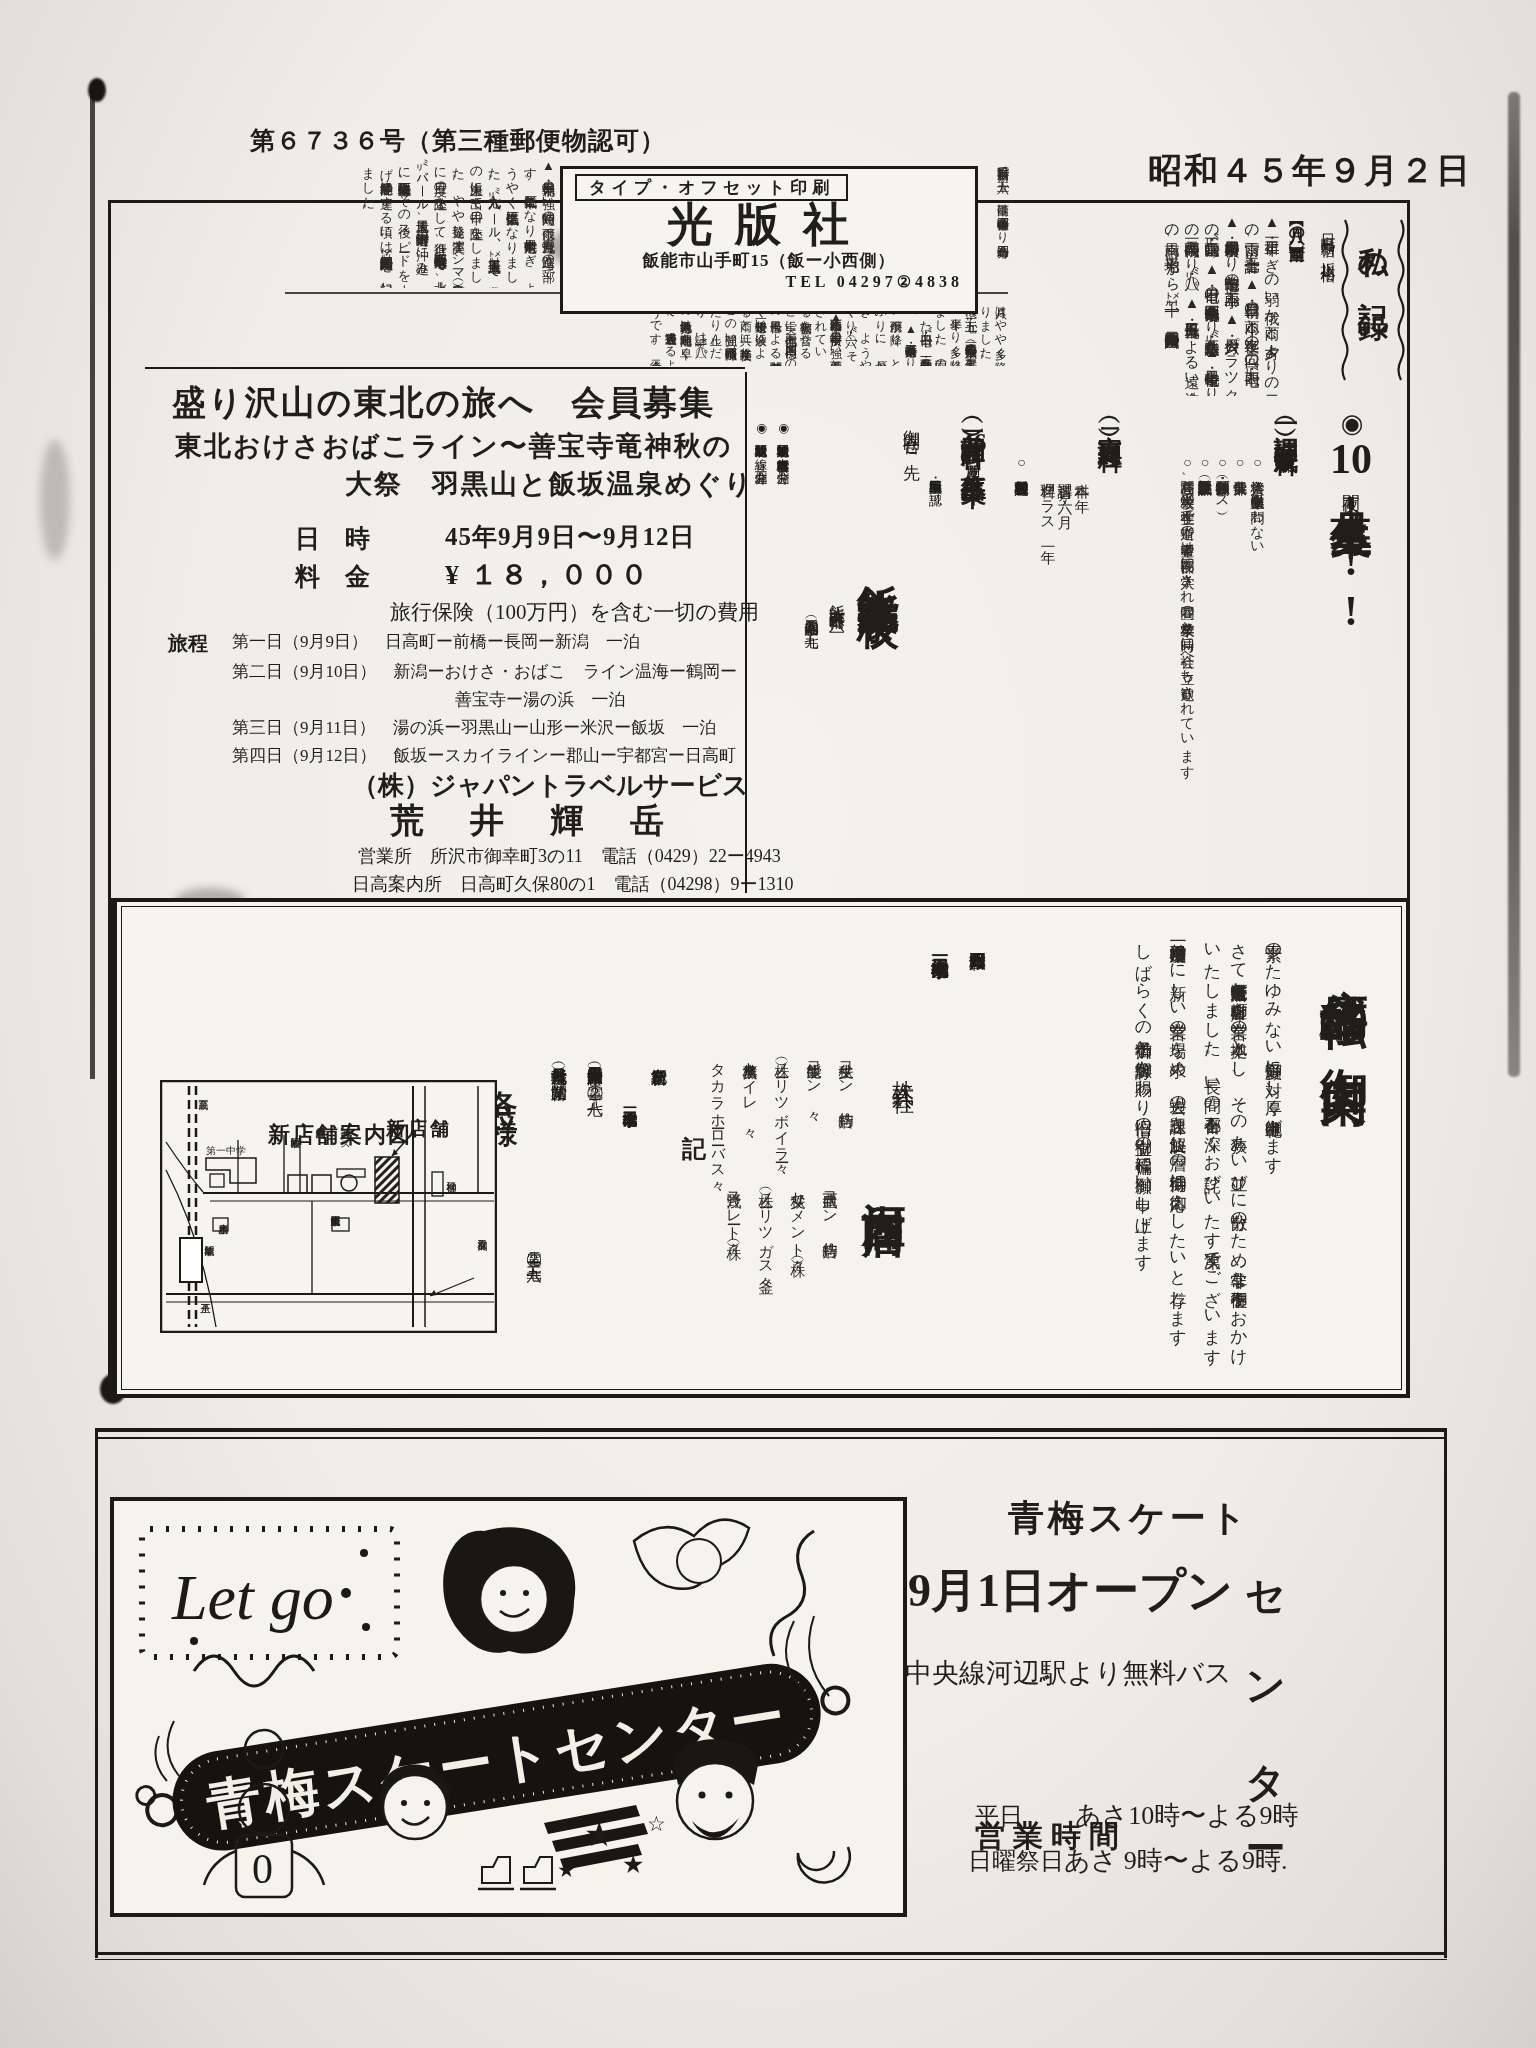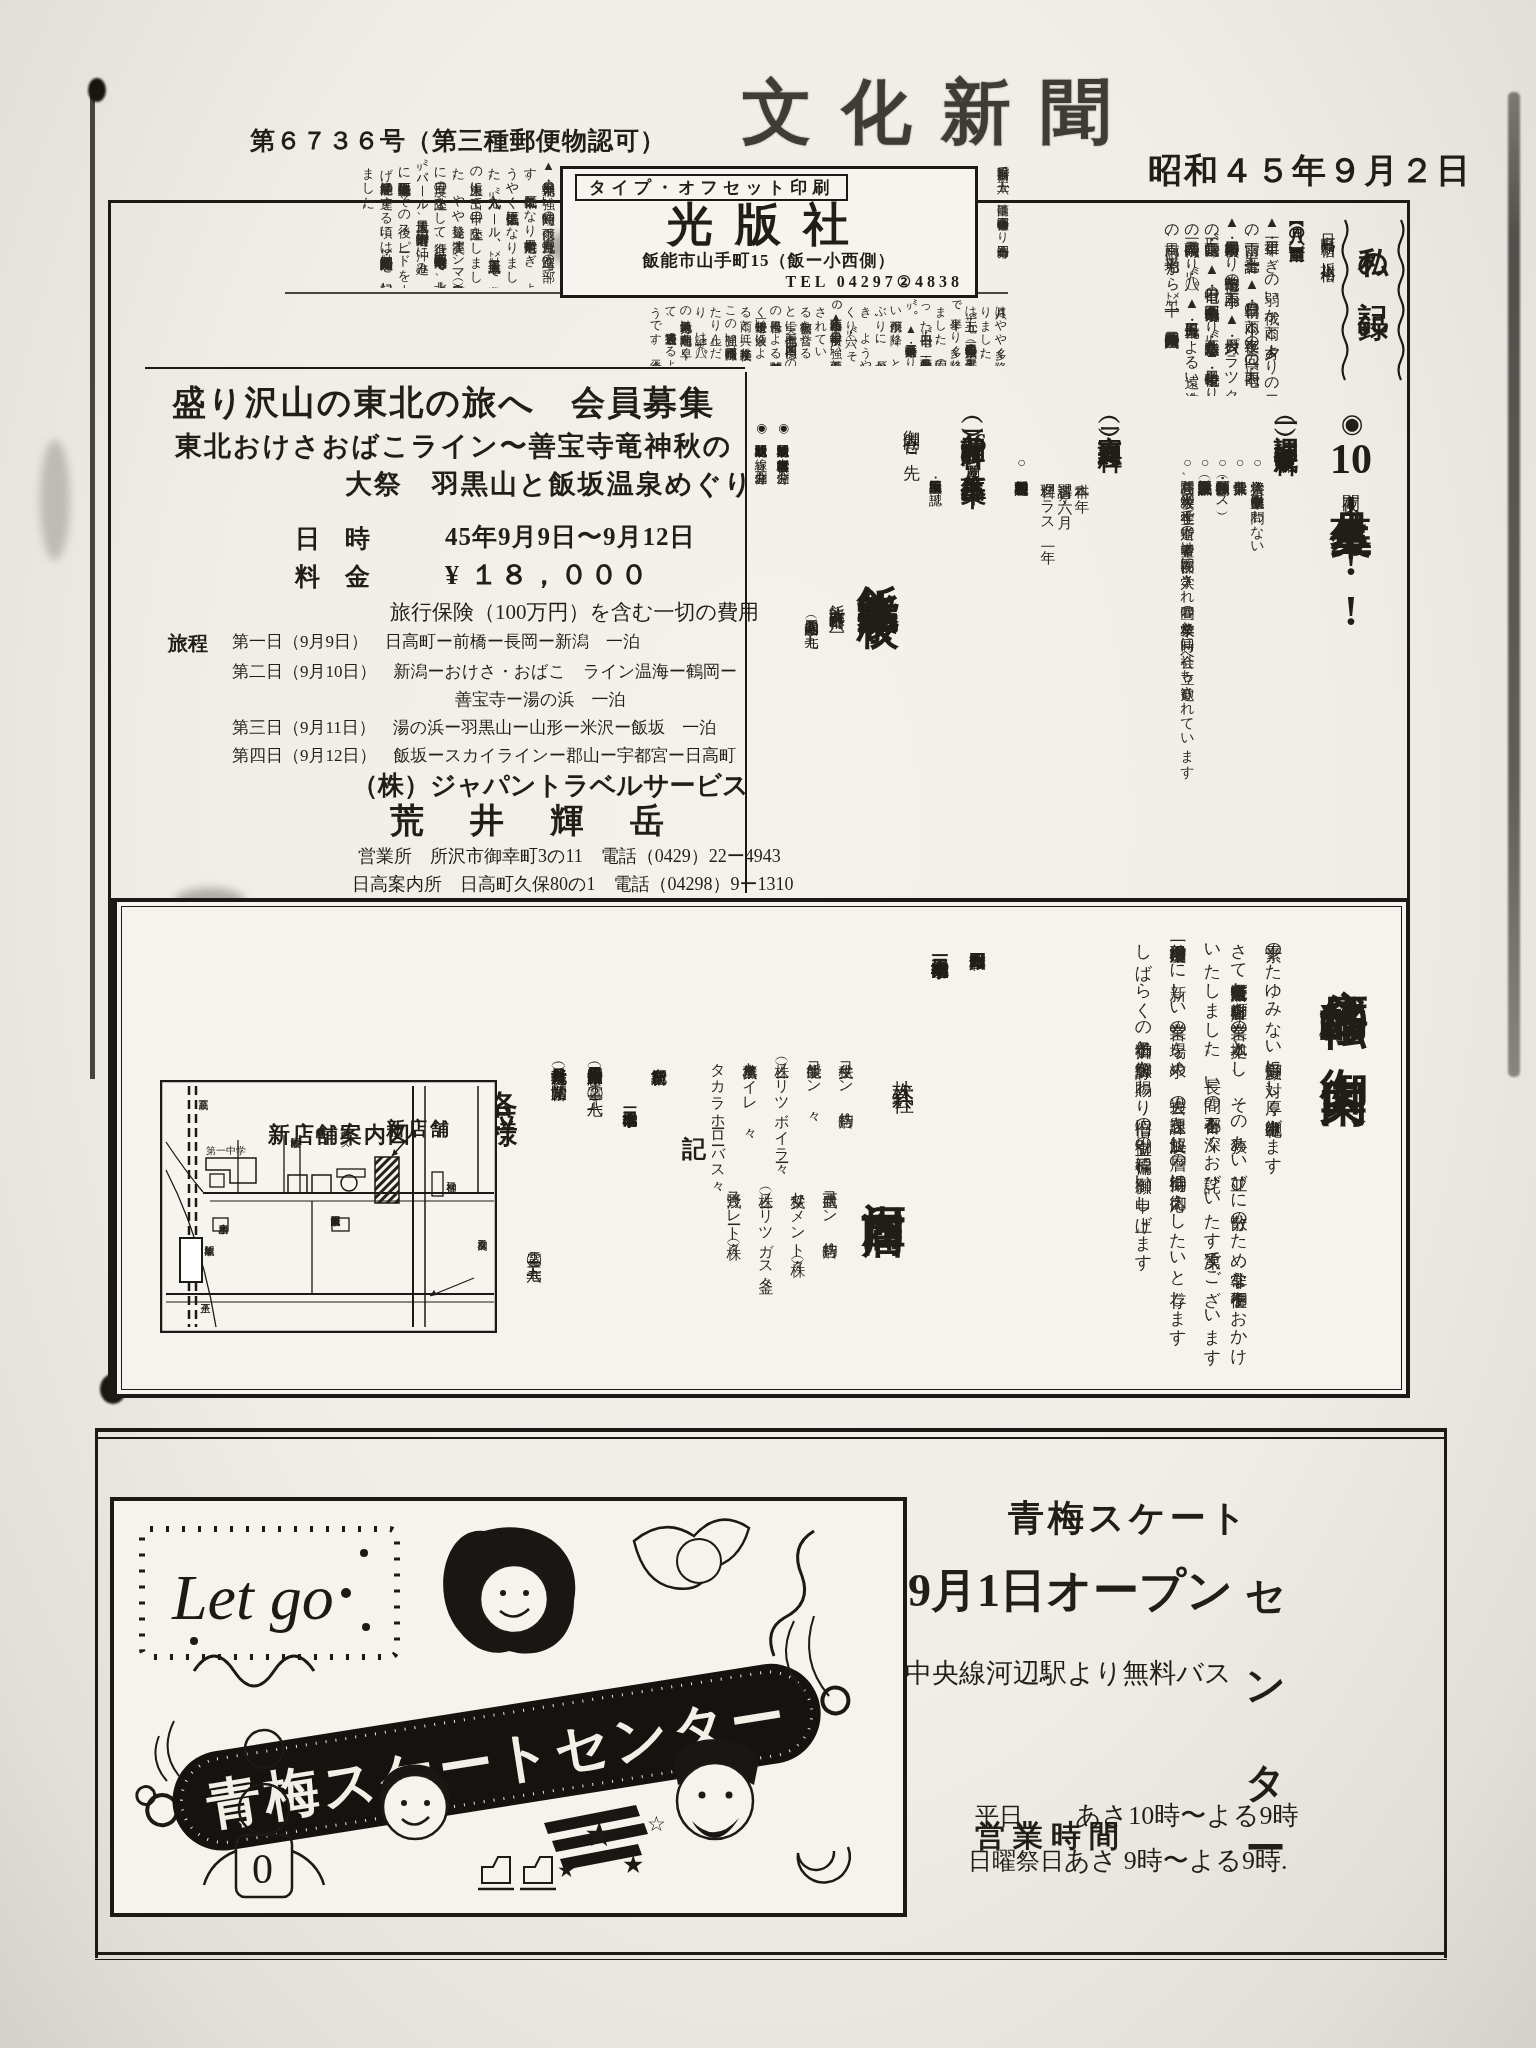--- a/index.html
+++ b/index.html
@@ -26,42 +26,41 @@
   <div class="line" style="left:90px;top:84px;width:5px;height:995px;opacity:.8;"></div>
   <div style="position:absolute;left:1508px;top:92px;width:12px;height:985px;border-radius:5px;filter:blur(1px);opacity:.75;background:linear-gradient(#5a5650,#211f1c 15%,#34312c 70%,#6a665f);"></div>
   <div class="blob" style="left:88px;top:78px;width:18px;height:24px;background:#17150f;filter:blur(1px);"></div>
   <div class="blob" style="left:548px;top:230px;width:48px;height:34px;background:rgba(45,42,36,.35);"></div>
   <div class="blob" style="left:175px;top:888px;width:70px;height:26px;background:rgba(30,28,24,.3);"></div>
   <div class="blob" style="left:232px;top:1092px;width:52px;height:44px;background:rgba(22,20,16,.55);"></div>
   <div class="blob" style="left:100px;top:1374px;width:26px;height:30px;background:#1a1813;filter:blur(1px);"></div>
   <div class="blob" style="left:40px;top:440px;width:30px;height:120px;background:rgba(60,57,50,.25);"></div>
 
   <div class="t" style="left:250px;top:124px;font-size:25px;font-weight:bold;letter-spacing:1px;">第６７３６号（第三種郵便物認可）</div>
-  <div class="t" style="left:742px;top:66px;font-size:70px;font-weight:bold;letter-spacing:6px;opacity:.85;text-shadow:0 0 2px rgba(25,23,20,.6);">文 化 新 聞</div>
   <div class="t" style="left:1148px;top:148px;font-size:34px;font-weight:bold;letter-spacing:2px;">昭和４５年９月２日</div>
   <div class="line" style="left:108px;top:200px;width:1302px;height:3px;"></div>
   <div class="line" style="left:108px;top:200px;width:3px;height:698px;"></div>
   <div class="line" style="left:1407px;top:200px;width:3px;height:698px;"></div>
 
   <div class="t v" style="left:1318px;top:222px;font-size:15px;letter-spacing:2px;">日高町新宿 坂川信松</div>
   <svg style="position:absolute;left:1340px;top:218px;" width="10" height="172" viewBox="0 0 10 172">
     <path d="M5,2 q5,10 0,20 q-5,10 0,20 q5,10 0,20 q-5,10 0,20 q5,10 0,20 q-5,10 0,20 q5,10 0,20 q-5,10 0,20" fill="none" stroke="#1c1a16" stroke-width="2.2"></path>
   </svg>
   <div class="t v" style="left:1352px;top:224px;font-size:30px;font-weight:bold;letter-spacing:10px;">私の記録</div>
   <svg style="position:absolute;left:1396px;top:218px;" width="10" height="172" viewBox="0 0 10 172">
     <path d="M5,2 q5,10 0,20 q-5,10 0,20 q5,10 0,20 q-5,10 0,20 q5,10 0,20 q-5,10 0,20 q5,10 0,20 q-5,10 0,20" fill="none" stroke="#1c1a16" stroke-width="2.2"></path>
   </svg>
   <div class="t v" style="left:1286px;top:216px;font-size:16px;font-weight:bold;">【八月の雨量】</div>
   <div class="band" style="left:1012px;top:214px;width:270px;height:182px;font-size:15px;line-height:20px;">▲一日・正午すぎの弱い俄か雨と夕方よりの二回目の雷雨、合計十七・三㍉。▲三日・早朝の小雨と夜半迄の二回の雨四・七㍉。▲四日・前夜半来〇時より午前七時迄の小雨二・五㍉。▲六日・夕方パラツク程度の雷雨気味〇・一㍉。▲七日・日中の小雨午前九時四十分頃より午後六時迄五・八㍉▲十二日・午後七時より夕方の俄雨一二〇時間ぶり〇・八㍉。▲十五日・台風九号による遠い余波の南風、平均七㍍から十二㍍、瞬間最大午後二時四十六分</div>
   <div class="band" style="left:982px;top:158px;width:28px;height:130px;font-size:12px;line-height:14px;">日高町新宿で十六・五㍍、雨量は午後三時四十分頃より四時三十分迄</div>
   <div class="band" style="left:145px;top:158px;width:412px;height:130px;font-size:13px;line-height:18px;">▲十九日・早朝の強い短時間の俄雨、台風九号の進路の一部です。帯低気圧となり六日午前七時すぎ、ようやく温帯低気圧になりました。九七六㍉バール、最大風速二五㍍で北海道の東海上に出て十目の上陸をしました。やや発達し渥美オシマ（渡島）半島に三度目の上陸をして進行、十六日午前四時頃毎時七五㌔で北上、八四㍉バール最大風速、御前崎附近の沖に進み、鳥取県萩市に十五日午後五時頃上陸、その後スピードを上げ能登半島沖に達する頃には陸時瞬間最大三八・四㍍を記録しました。</div>
   <div class="line" style="left:285px;top:292px;width:723px;height:2px;opacity:.8;"></div>
   <div class="band" style="left:285px;top:298px;width:723px;height:68px;font-size:12px;line-height:15px;">八月はやや多く降りました。雨量は一五七・五㍉、十六日（昨年一三六日十二日）熊谷の平年二七・五㍉で平年より多く降りました。雨の降った日十四・七㍉、八月雨量合計一七〇・一㍉。▲三十日・午前八時三十分頃より弱い俄雨が降り、と三十分ぶりに、暑が続き、ようやくり〇・六㍉、その後五時迄小雨▲二十二日・前夜半の強い俄雨と発表されている被害額を合せると実に三七九億円、四二四四億円その他の台風十号による農林関係被害、く午後十一時遠い余波による雨と共に夜半迄降り、この間強い俄雨四時頃降ったり止んだり、計は一〇一・八㍉。各地の地方気象台は地点時間を早くて、通過後発表するようです。今後二十</div>
 
-  <div class="box" style="left:560px;top:166px;width:418px;height:132px;background:#f6f4ee;padding:5px 12px;">
+  <div class="box" style="left:560px;top:166px;width:418px;height:148px;background:#f6f4ee;padding:5px 12px;">
     <span style="display:inline-block;border:2.5px solid #1c1a16;padding:0 12px;font-size:17px;font-weight:bold;letter-spacing:5px;">タイプ・オフセット印刷</span>
     <div style="text-align:center;font-size:46px;line-height:48px;font-weight:bold;letter-spacing:22px;">光版社</div>
     <div style="text-align:center;font-size:17px;font-weight:bold;letter-spacing:1px;">飯能市山手町15（飯ー小西側）</div>
     <div style="text-align:right;font-size:16px;font-weight:bold;letter-spacing:4px;">TEL 04297②4838</div>
   </div>
 
   <div class="t v" style="left:1330px;top:408px;line-height:1;">
     <span style="font-size:26px;">◉</span><span class="tcy b" style="font-size:42px;">10</span><span class="b" style="font-size:42px;">月生</span><span style="font-size:18px;">夜間</span><span class="b" style="font-size:42px;letter-spacing:4px;">募集!!!</span>
   </div>
   <div class="t v" style="left:1270px;top:408px;">

